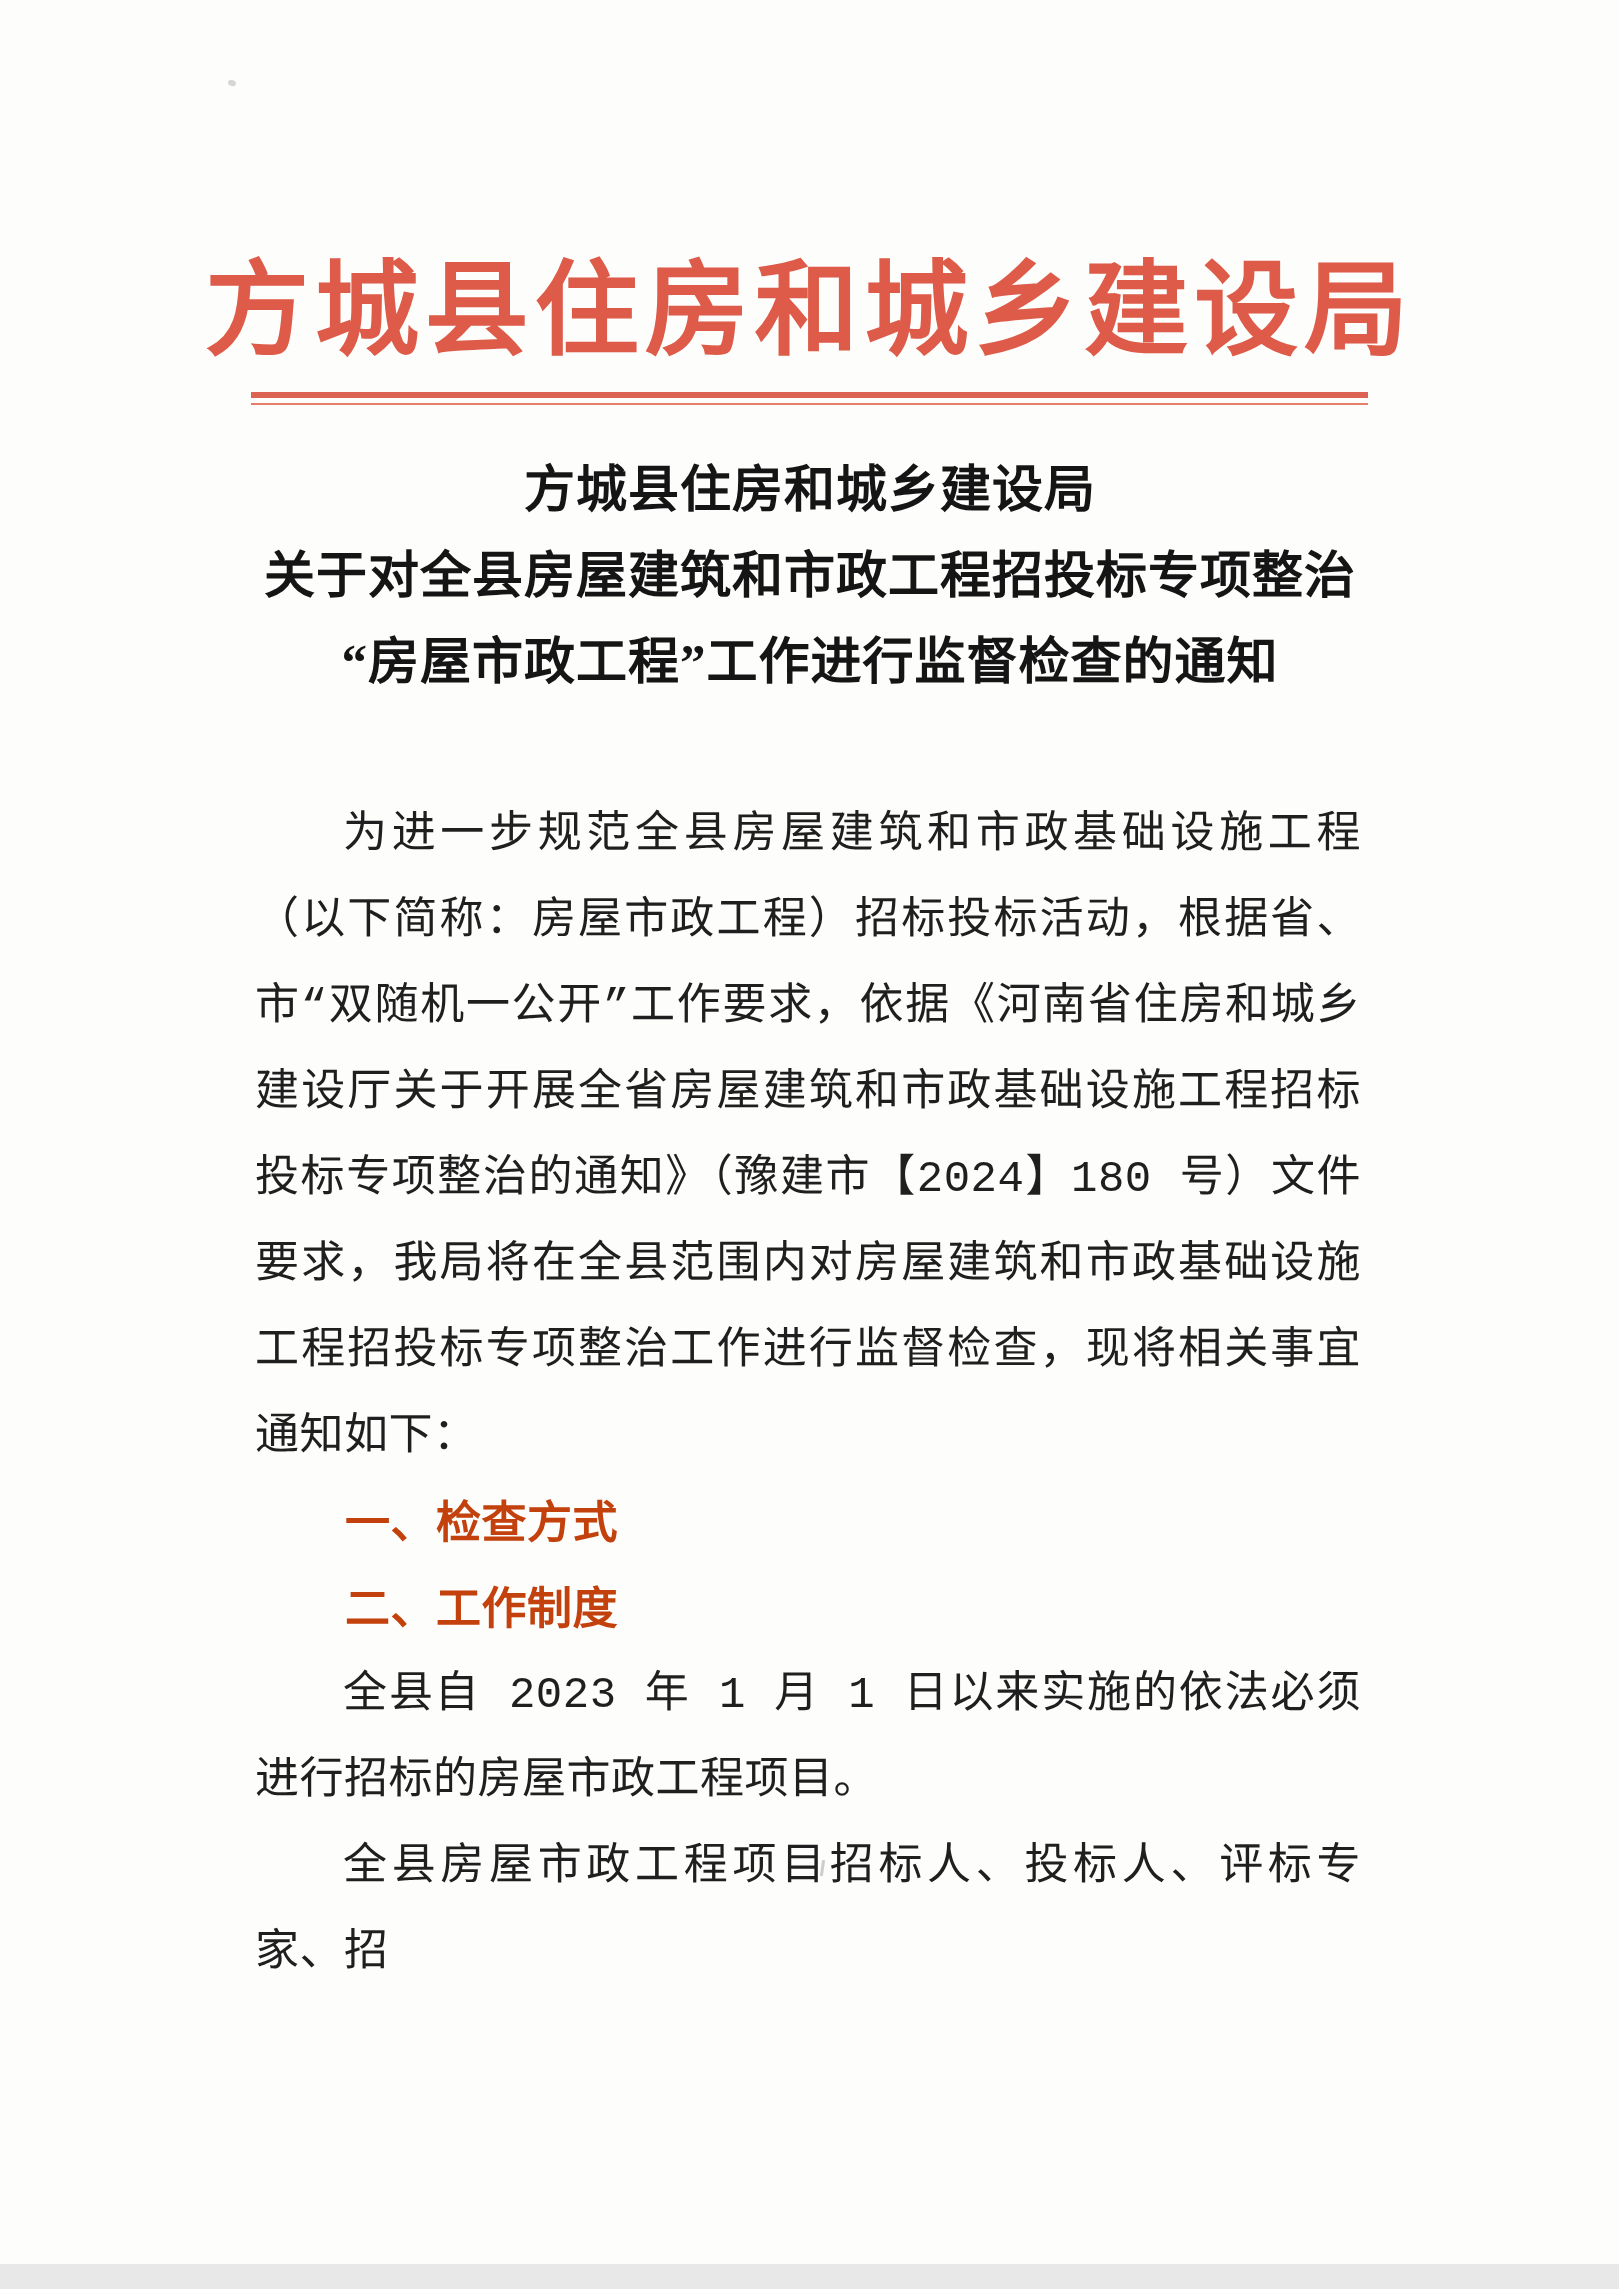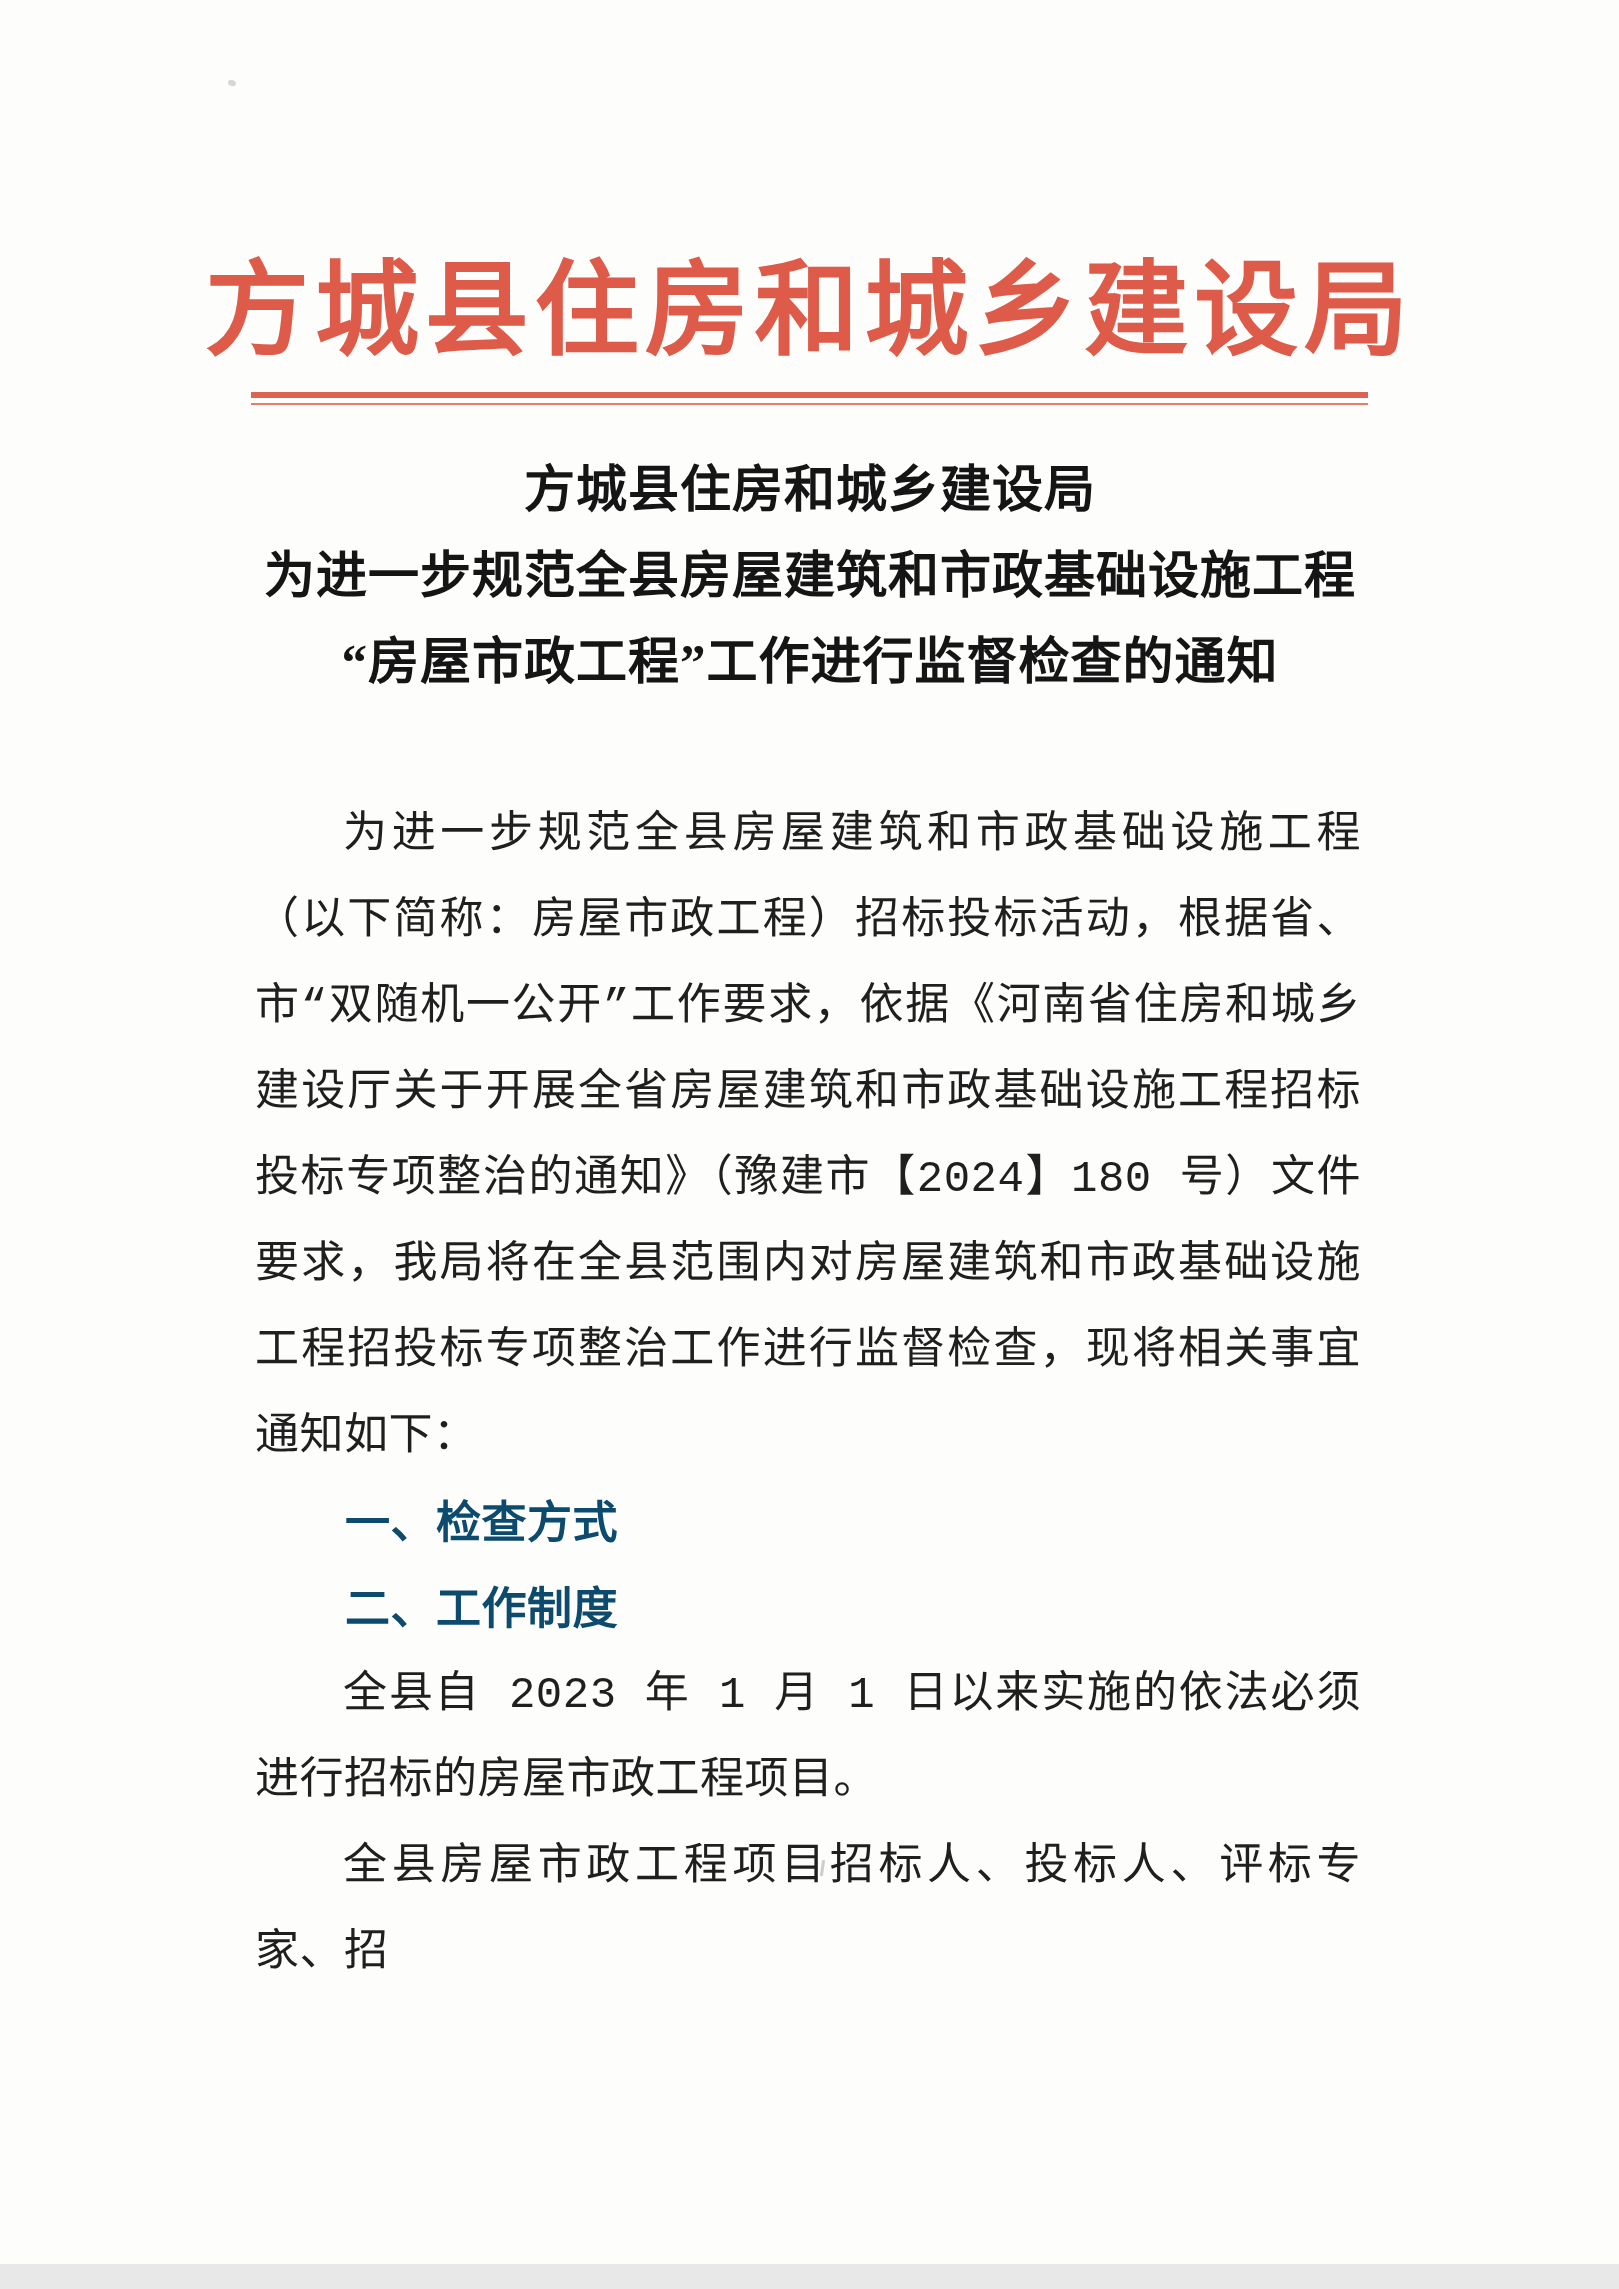--- a/index.html
+++ b/index.html
@@ -78,21 +78,21 @@
   }
   .doc-body p {
     margin: 0;
     text-indent: 2em;
     font-family: Liberation Mono, monospace;
   }
   .doc-body p.heading {
     font-family: "Liberation Sans", "DejaVu Sans", sans-serif;
     font-weight: 700;
     font-size: 45px;
-    color: #0c4a6e;
+    color: #c2410c;
     text-align: left;
   }
   
   .artifact-dot {
     position: absolute;
     top: 80px;
     left: 228px;
     width: 7.8px;
     height: 5.9px;
     border-radius: 50%;
@@ -118,21 +118,21 @@
 
   <div class="artifact-dot"></div>
 
   <div class="red-header">方城县住房和城乡建设局</div>
 
   <div class="rule-thick"></div>
   <div class="rule-thin"></div>
 
   <div class="doc-title">
     <div>方城县住房和城乡建设局</div>
-    <div>为进一步规范全县房屋建筑和市政基础设施工程</div>
+    <div>关于对全县房屋建筑和市政工程招投标专项整治</div>
     <div>“房屋市政工程”工作进行监督检查的通知</div>
   </div>
 
   <div class="doc-body">
     <p>为进一步规范全县房屋建筑和市政基础设施工程（以下简称：房屋市政工程）招标投标活动，根据省、市“双随机一公开”工作要求，依据《河南省住房和城乡建设厅关于开展全省房屋建筑和市政基础设施工程招标投标专项整治的通知》（豫建市【2024】180 号）文件要求，我局将在全县范围内对房屋建筑和市政基础设施工程招投标专项整治工作进行监督检查，现将相关事宜通知如下：</p>
     <p class="heading">一、检查方式</p>
     <p class="heading">二、工作制度</p>
     <p>全县自 2023 年 1 月 1 日以来实施的依法必须进行招标的房屋市政工程项目。</p>
     <p>全县房屋市政工程项目招标人、投标人、评标专家、招</p>
   </div>

